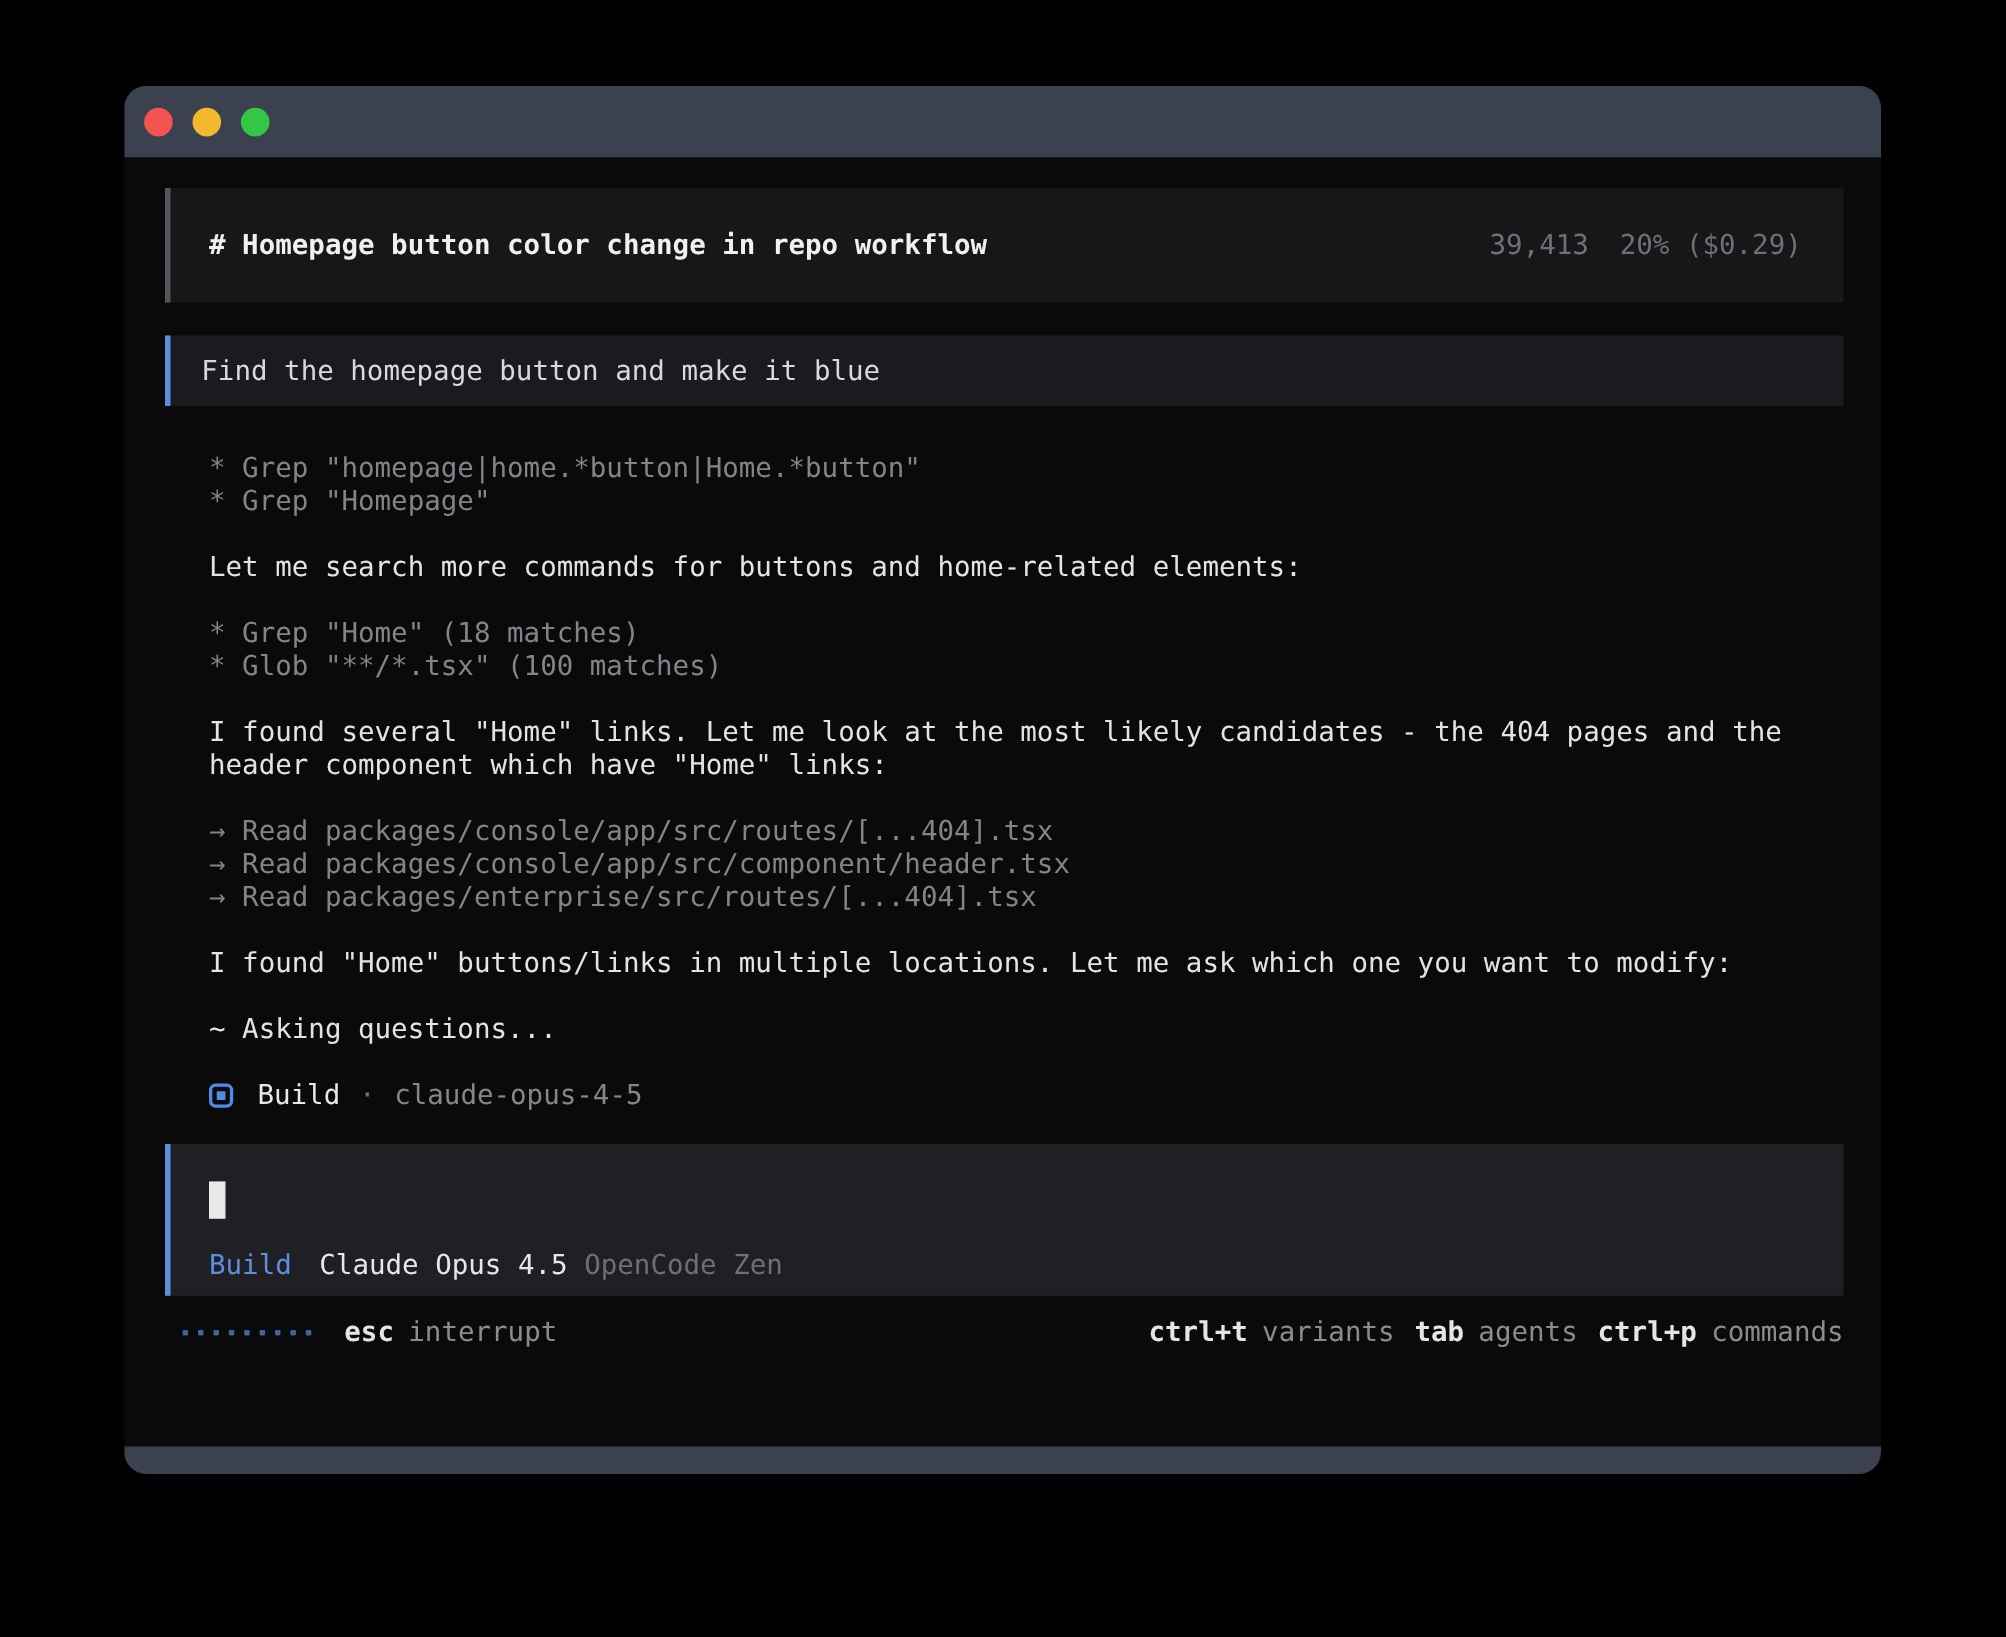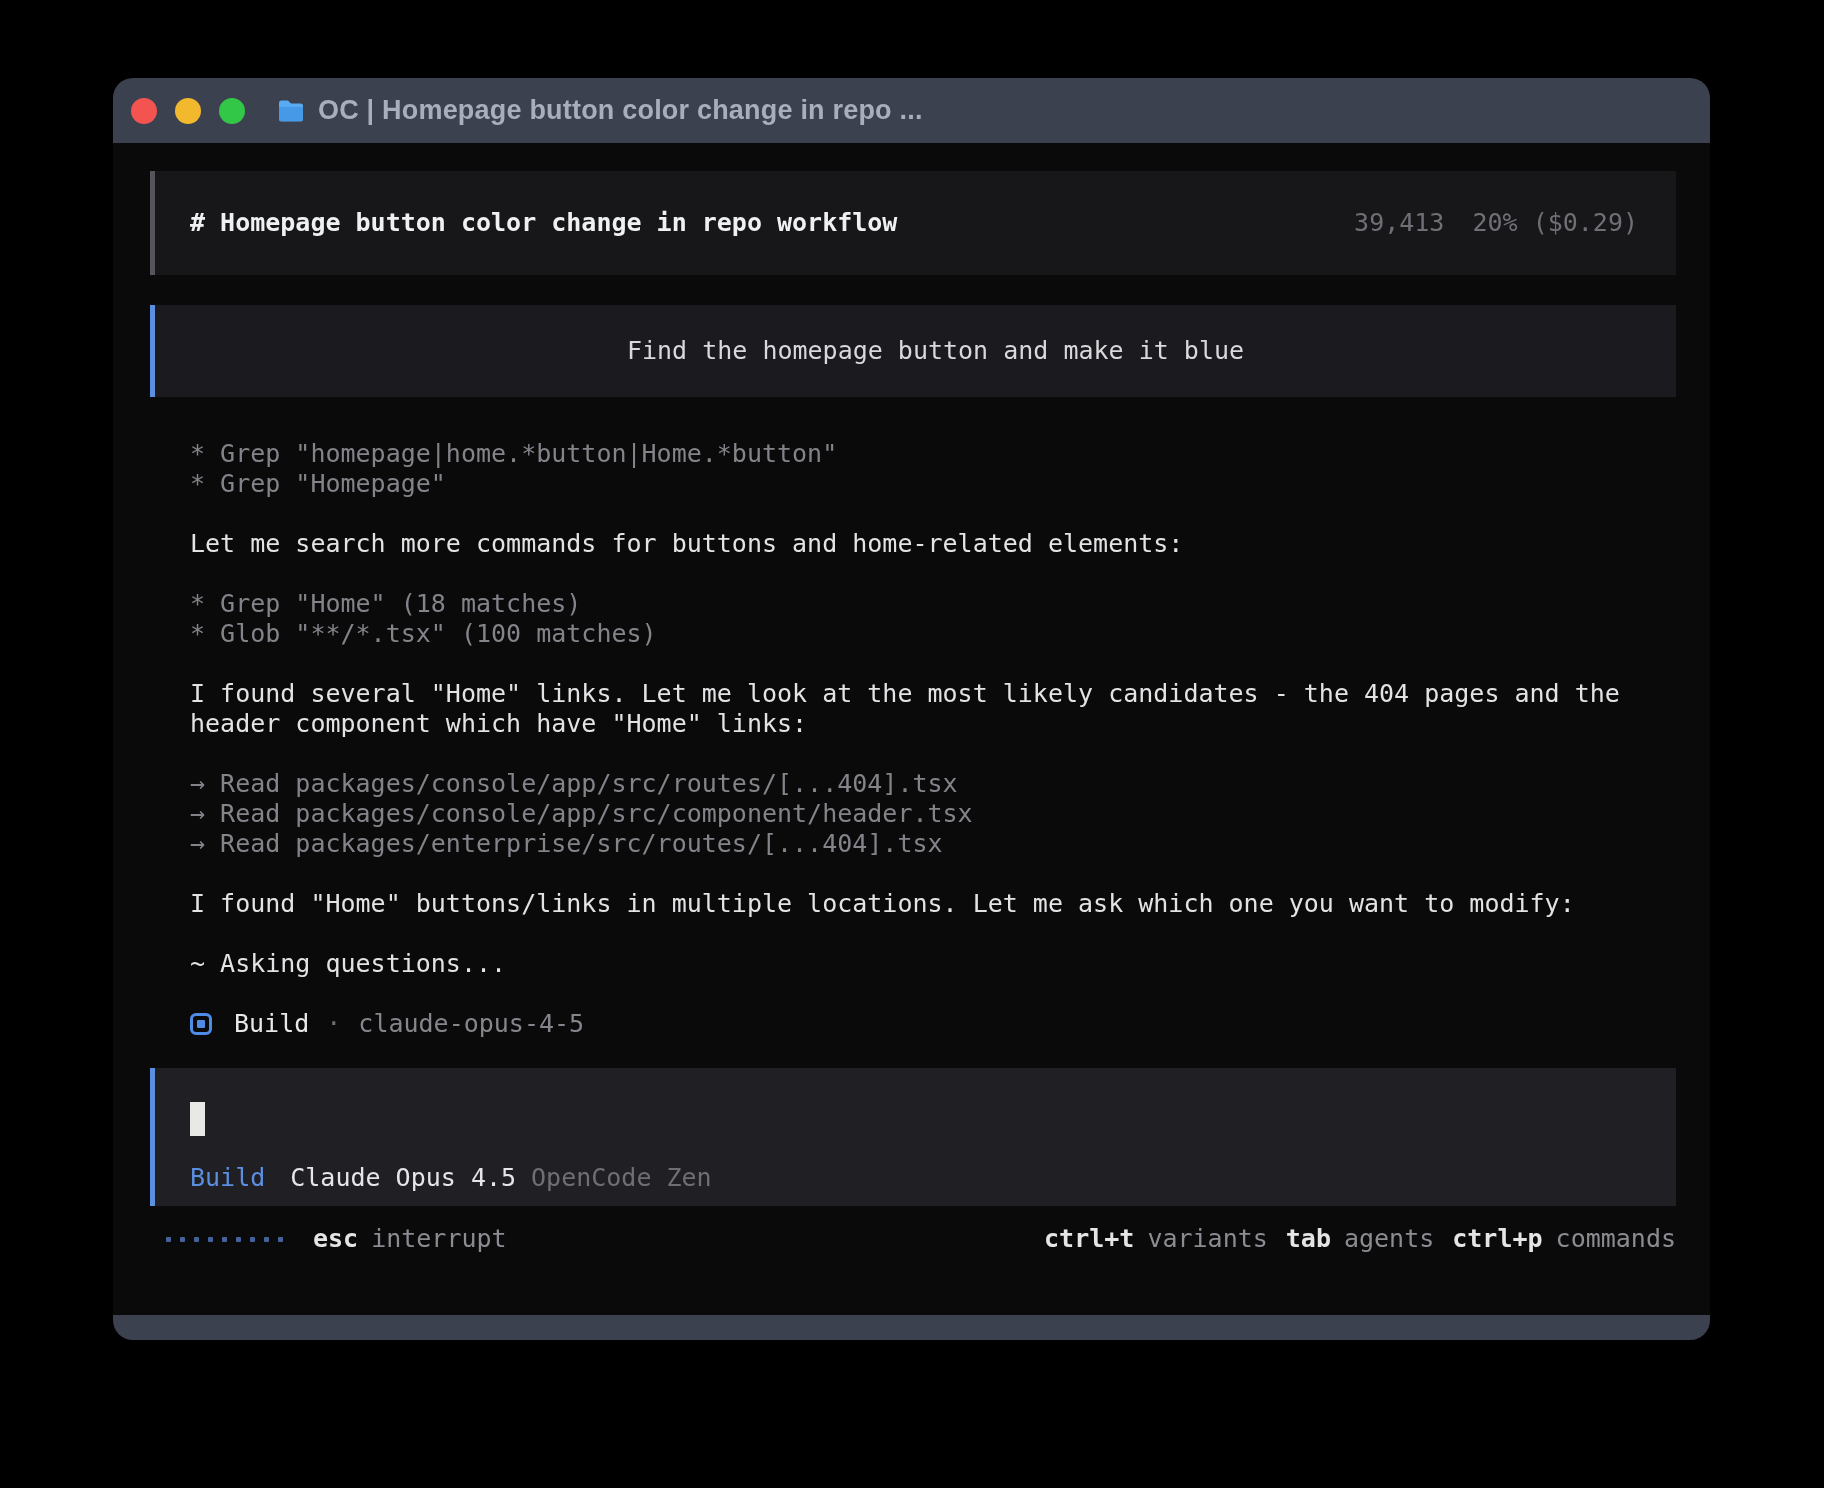--- a/index.html
+++ b/index.html
@@ -20,22 +20,22 @@
 
   
   .content{position:absolute;top:65px;left:0;right:0;bottom:25px;padding:28px 34px 0 37px;
     font-family:"DejaVu Sans Mono",monospace;font-size:25px;line-height:30px;}
 
   .block-header{height:104px;background:#17171a;border-left:5px solid #55555b;
     display:flex;align-items:center;justify-content:space-between;padding:0 38px 0 35px;}
   .header-title{font-weight:bold;color:#eff0f1;white-space:pre;}
   .header-stats{color:#6f6f76;display:flex;gap:28px;white-space:pre;}
 
-  .block-user{margin-top:30px;height:92px;background:#1b1b1f;border-left:5px solid #5b8fe0;
-    display:flex;align-items:center;padding-left:40px;color:#d9d9dc;white-space:pre;justify-content:center;}
+  .block-user{margin-top:30px;height:64px;background:#1b1b1f;border-left:5px solid #5b8fe0;
+    display:flex;align-items:center;padding-left:28px;color:#d9d9dc;white-space:pre;}
 
   .body-text{margin:42px 0 0 40px;width:1490px;}
   .para{margin-top:30px;}
   .para:first-child{margin-top:0;}
   .t-white{color:#e3e3e5;}
   .t-gray{color:#83838a;}
   .line{white-space:pre-wrap;}
 
   .status-line{margin:30px 0 0 40px;height:30px;display:flex;align-items:center;}
   .agent-icon{width:22px;height:22px;border:3px solid #4f8ce8;border-radius:6px;
@@ -67,29 +67,20 @@
 </head>
 <body>
 
 <div class="window">
 
   <div class="titlebar">
     <div class="lights">
       <div class="light red"></div>
       <div class="light yellow"></div>
       <div class="light green"></div>
-    </div>
-    <div class="titlebar-group">
-      <span style="display:flex;">
-        <svg width="28" height="24" viewBox="0 0 28 24">
-          <path d="M2 4 a2.5 2.5 0 0 1 2.5-2.5 h6.5 l3 3 h9.5 a2.5 2.5 0 0 1 2.5 2.5 v13 a2.5 2.5 0 0 1 -2.5 2.5 h-19 a2.5 2.5 0 0 1 -2.5-2.5 z" fill="#58abf2"></path>
-          <path d="M2 8 h24 v11.5 a2.5 2.5 0 0 1 -2.5 2.5 h-19 a2.5 2.5 0 0 1 -2.5-2.5 z" fill="#4699e6"></path>
-        </svg>
-      </span>
-      <span class="titlebar-title">OC | Homepage button color change in repo ...</span>
     </div>
   </div>
 
   <div class="content">
 
     <div class="block-header">
       <span class="header-title"># Homepage button color change in repo workflow</span>
       <span class="header-stats">
         <span>39,413</span>
         <span>20% ($0.29)</span>

